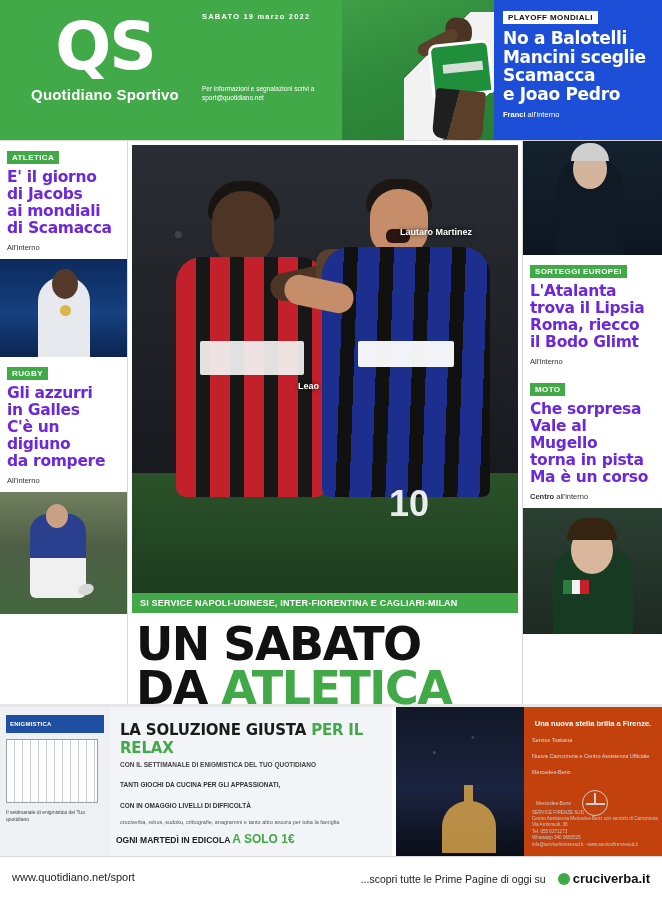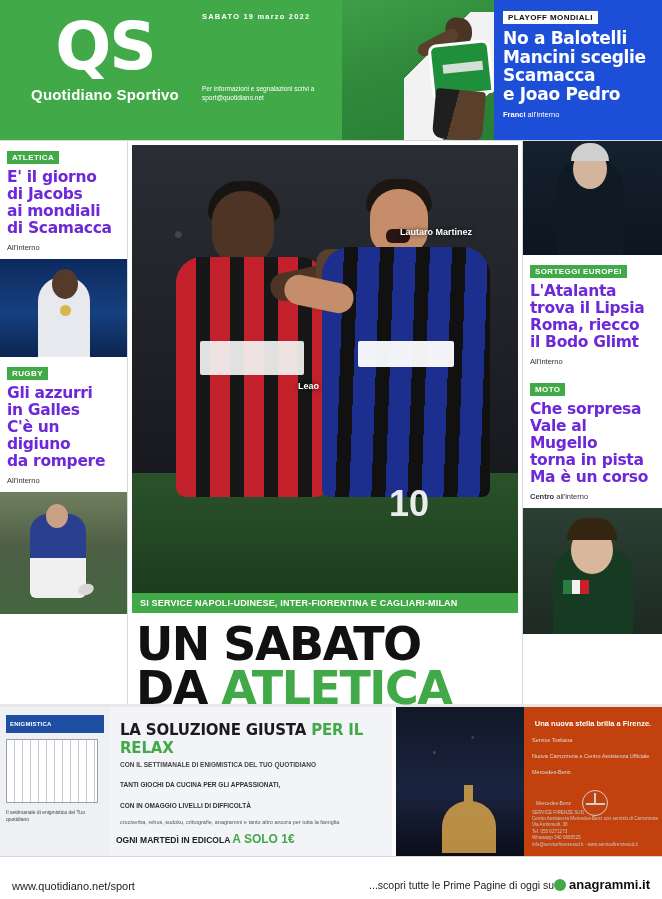--- a/index.html
+++ b/index.html
@@ -375,25 +375,25 @@
     transform: rotate(0deg);
   }
   .merc-label {
     position:absolute; left:140px; bottom:50px; font-size:5px; color:#cfcfcf;
   }
   .ad-r-addr { position:absolute; left:136px; bottom:8px; font-size:4.6px; line-height:6.4px; color:#c8c8c8; }
 
   
   .footer {
     height: 36px; background:#ffffff; border-top:1px solid #d8d8d8;
-    display:flex; align-items:flex-end; justify-content:space-between;
-    padding: 0 12px;
+    display:flex; align-items:flex-start; justify-content:space-between;
+    padding: 14px 12px;
   }
   .footer-left { font-size:11px; color:#222; }
-  .footer-right { font-size:10.5px; color:#222; display:flex; align-items:center; gap:0;}
+  .footer-right { font-size:10.5px; color:#222; display:flex; align-items:center; gap:12px;}
   .gl-logo { display:flex; align-items:center; gap:3px; }
   .gl-dot { width:12px;height:12px;border-radius:50%;background:#41a948; display:inline-block;}
   .gl-name { font-weight:bold; font-size:13px; color:#111; }
   .gl-name .it { color:#000000; }
 </style>
 </head>
 <body>
 
 <div class="page">
 
@@ -587,18 +587,18 @@
       </div>
     </div>
   </div>
 
   <div class="footer">
     <div class="footer-left">www.quotidiano.net/sport</div>
     <div class="footer-right">
       <span>...scopri tutte le Prime Pagine di oggi su</span>
       <span class="gl-logo">
         <span class="gl-dot"></span>
-        <span class="gl-name"><span>anagrammi</span><span class="it">.it</span></span>
+        <span class="gl-name"><span>cruciverba</span><span class="it">.it</span></span>
       </span>
     </div>
   </div>
 
 </div>
 
 </body></html>

